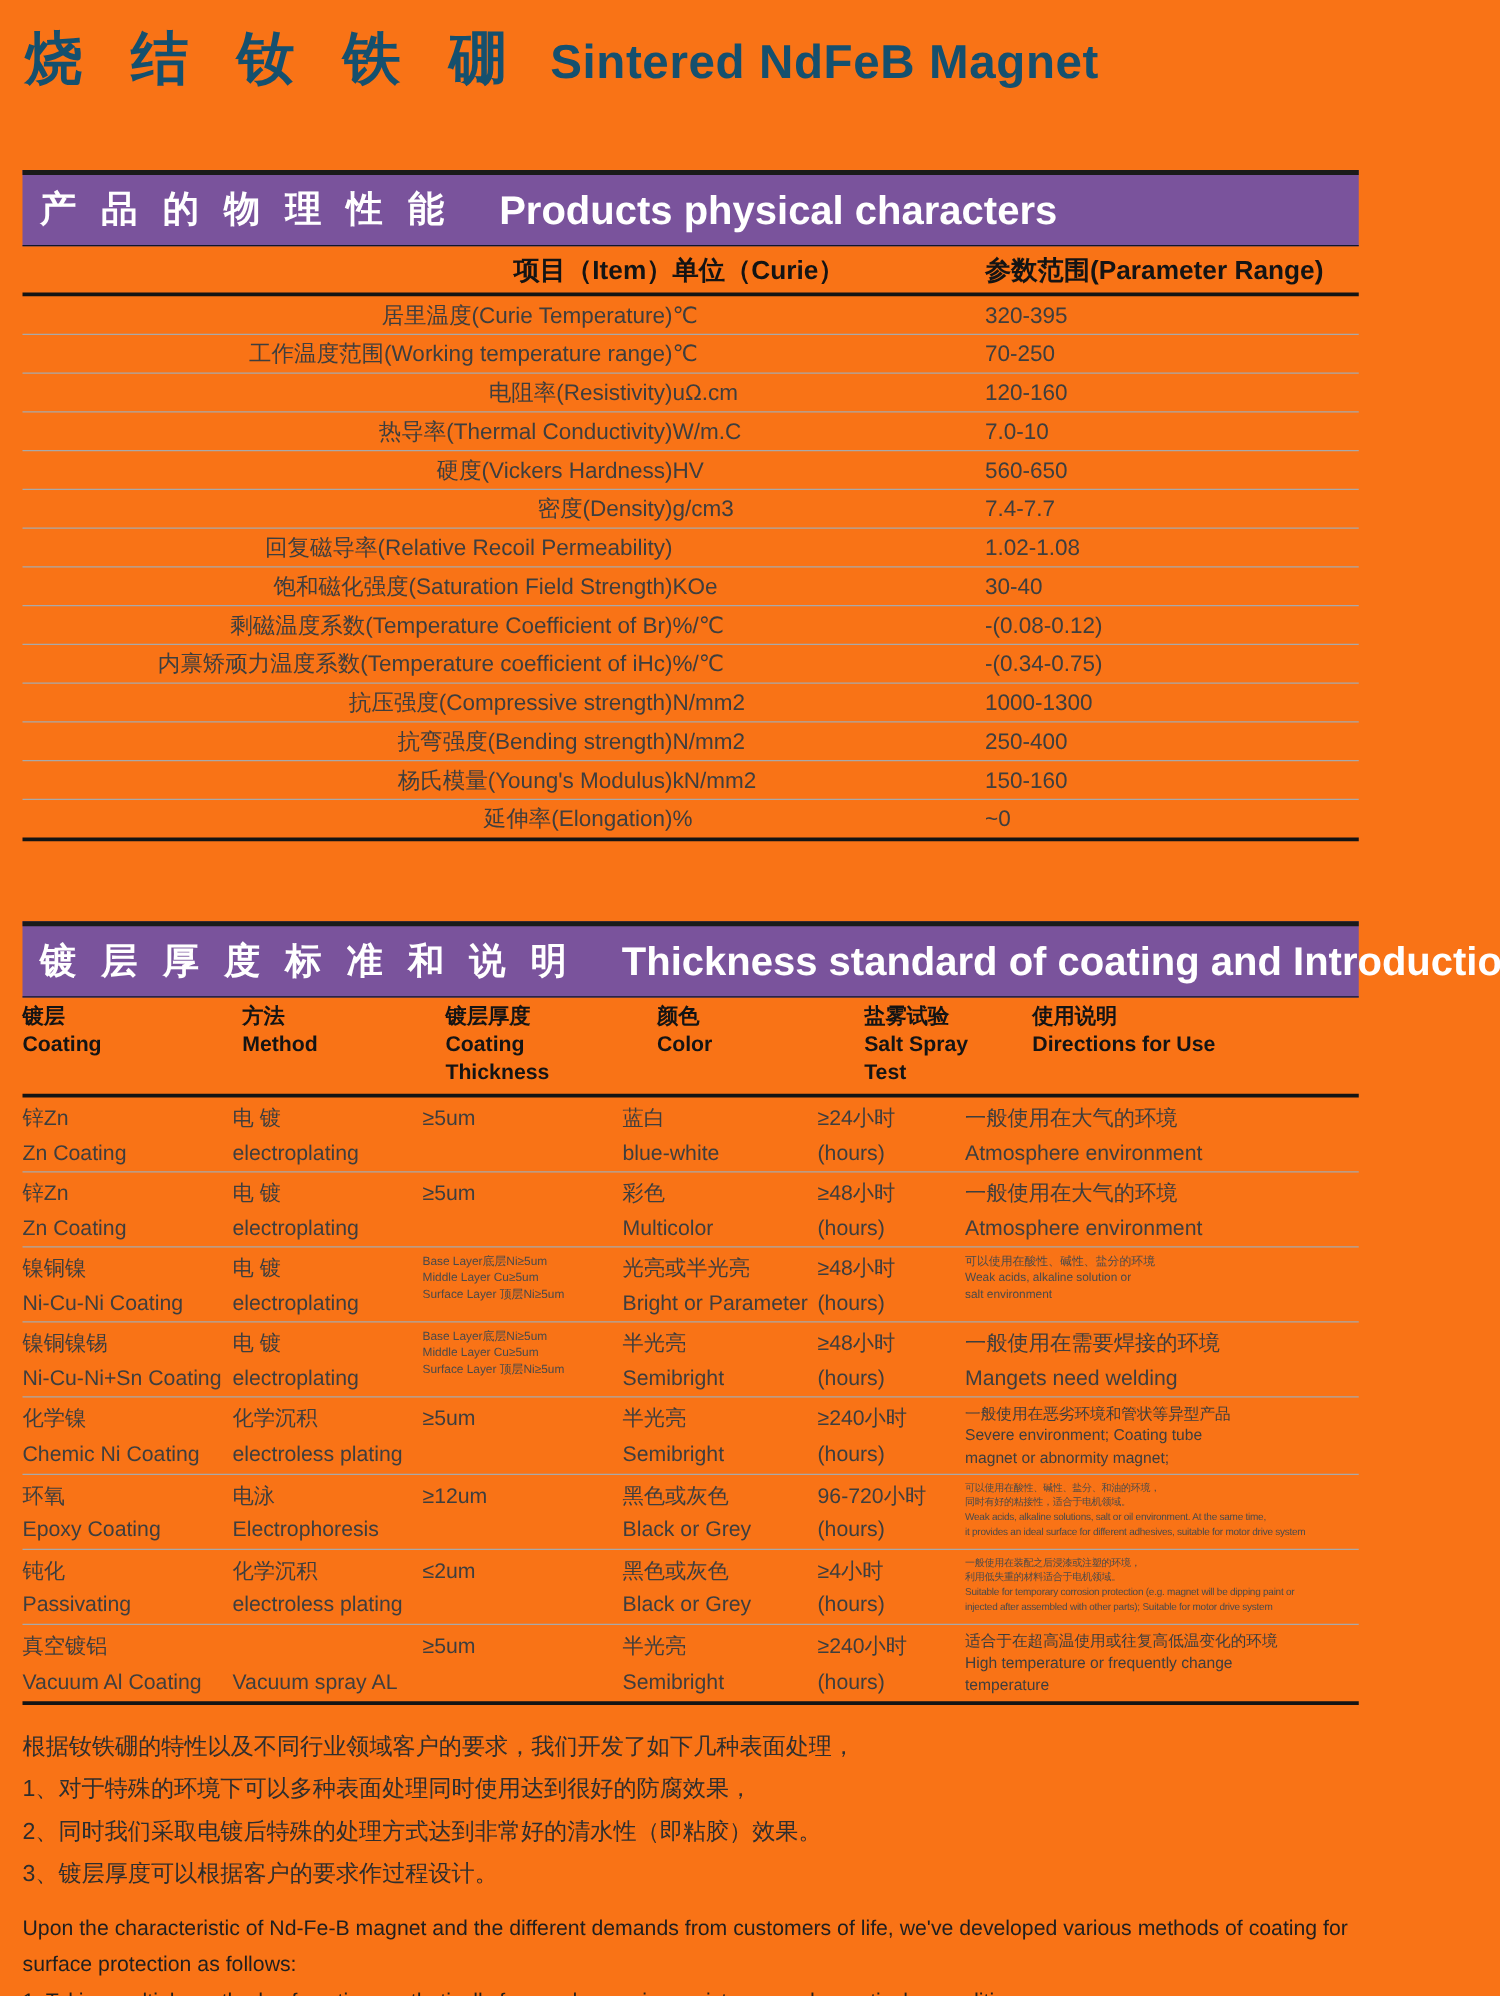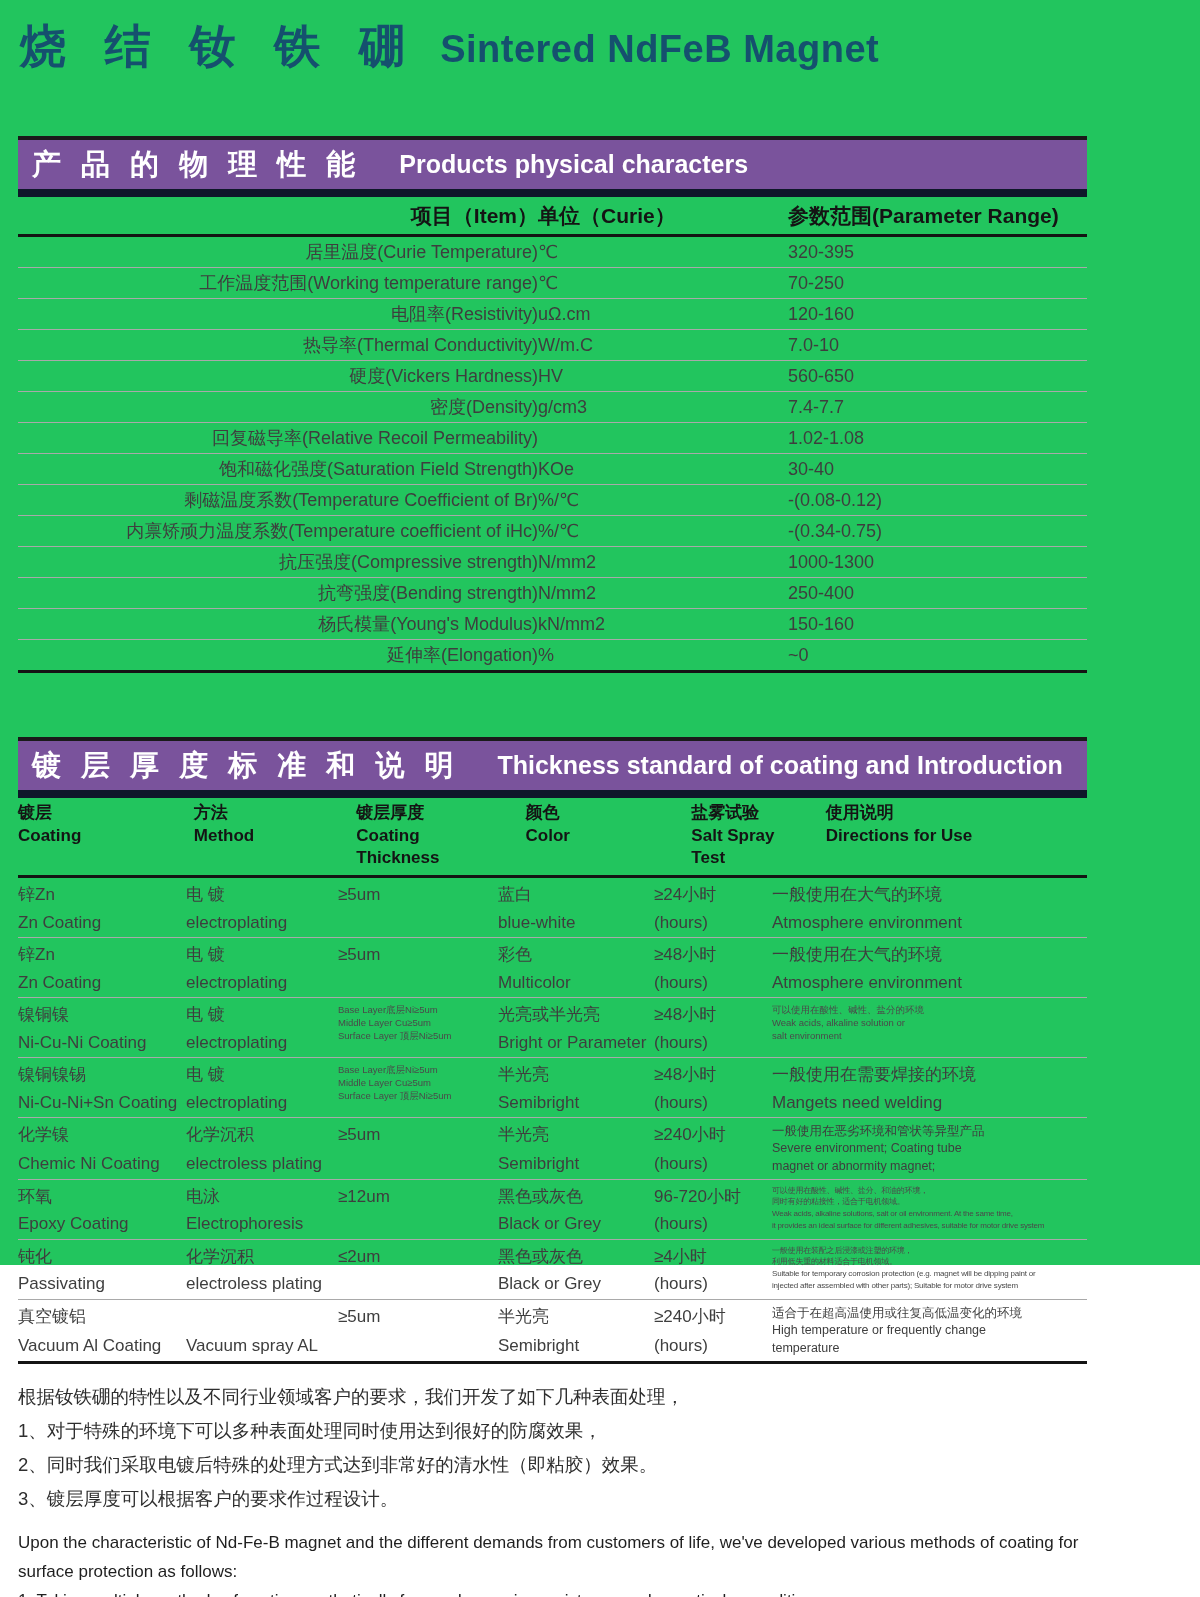--- a/index.html
+++ b/index.html
@@ -1,33 +1,33 @@
 <!DOCTYPE html>
 <html><head>
 <meta charset="utf-8">
 <style>
   html,body{margin:0;padding:0;background:#ffffff;}
   body{width:1200px;height:1597px;overflow:hidden;
        font-family:"Liberation Sans","DejaVu Sans",sans-serif;}
-  .page{position:relative;width:1200px;height:1265px;background:#22c55e;}
+  .page{position:relative;width:1200px;height:1597px;background:#f97316;}
 
   
   .title{display:flex;align-items:baseline;gap:22px;padding:16px 0 0 20px;}
   .title-zh{font-size:46px;font-weight:bold;color:#15506e;letter-spacing:13px;white-space:nowrap;}
   .title-en{font-size:38px;font-weight:bold;color:#15506e;letter-spacing:0.5px;white-space:nowrap;}
 
   .content{margin-left:18px;width:1069px;}
 
   
   .banner{margin-top:58px;height:61px;box-sizing:border-box;background:#7a539c;
-          border-top:4px solid #1a1a1a;border-bottom:8px solid #0f172a;
+          border-top:4px solid #1a1a1a;border-bottom:1px solid #0f172a;
           display:flex;align-items:center;gap:38px;padding-left:14px;}
   .banner2{margin-top:64px;}
   .banner-zh{font-size:29px;font-weight:bold;color:#ffffff;letter-spacing:6px;white-space:nowrap;}
-  .banner-en{font-size:25px;font-weight:bold;color:#ffffff;white-space:nowrap;}
+  .banner-en{font-size:32px;font-weight:bold;color:#ffffff;white-space:nowrap;}
 
   
   .t1-head{display:flex;align-items:center;height:37px;border-bottom:3px solid #141414;
            font-weight:bold;font-size:21px;color:#141414;}
   .t1c0{width:520px;text-align:right;}.t1c1{width:250px;}.t1c2{width:299px;}
   .t1-row{display:flex;align-items:center;height:30px;border-bottom:1px solid #a9a9a9;
           font-size:18px;color:#3e3e3e;}
   #t1-body .t1-row:last-child{border-bottom:3px solid #141414;}
 
   

